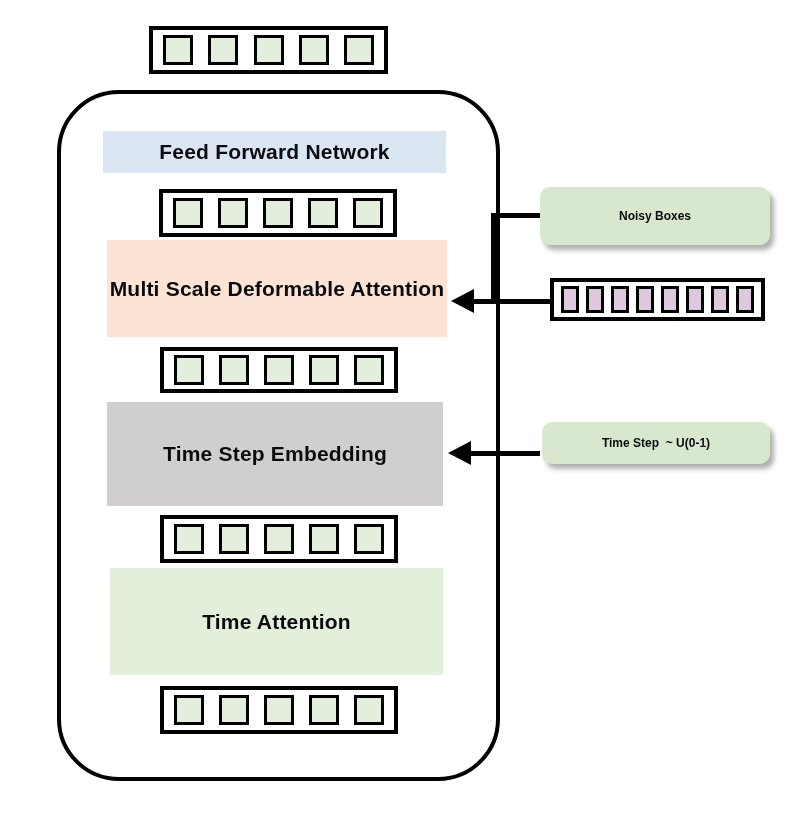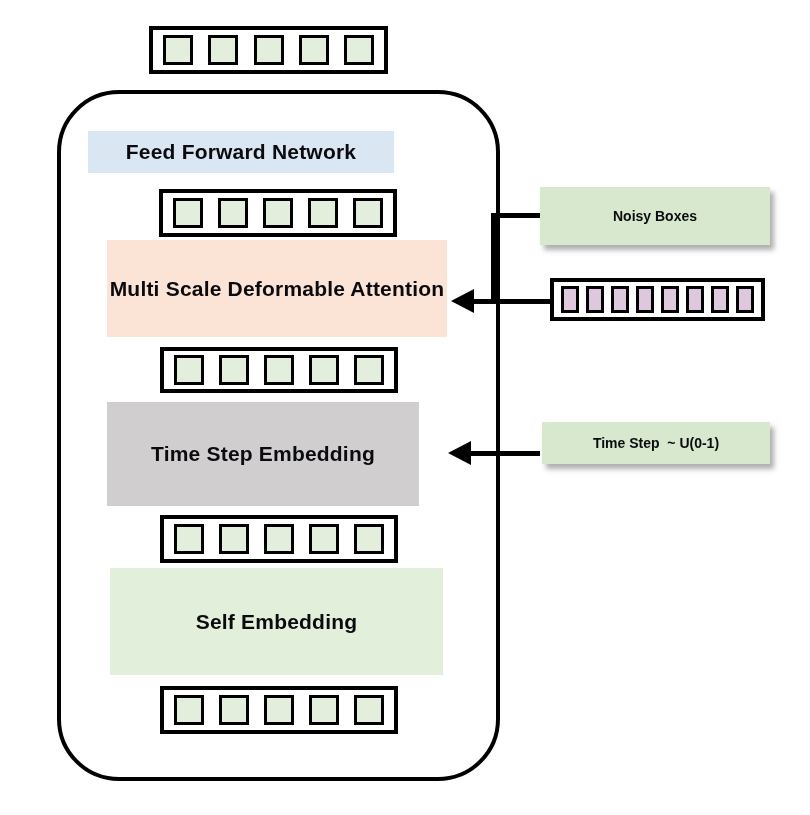--- a/index.html
+++ b/index.html
@@ -21,46 +21,46 @@
     z-index:1;
   }
 
   
   .op-block{
     display:flex;align-items:center;justify-content:center;
     font-weight:bold;font-size:21px;color:#0b0b0f;
     letter-spacing:0.2px;
     z-index:2;text-align:center;
   }
-  .ffn {left:88px;top:131px;width:306px;height:42px;background:#dae7f3;}
+  .ffn {left:103px;top:131px;width:343px;height:42px;background:#dae7f3;}
   .msda{left:107px;top:240px;width:340px;height:97px;background:#fbe3d5;}
-  .tse {left:107px;top:402px;width:312px;height:104px;background:#d0cece;}
+  .tse {left:107px;top:402px;width:336px;height:104px;background:#d0cece;}
   .sa  {left:110px;top:568px;width:333px;height:107px;background:#e2efda;}
 
   
   .token-row{
     background:#fff;border:4px solid #000;
     display:flex;align-items:center;justify-content:space-between;
     padding:0 10px;z-index:2;
   }
   .token-row .cell{
     width:30px;height:30px;box-sizing:border-box;
     border:3.5px solid #000;background:#e3efdc;
   }
   .row-top {left:149px;top:26px;width:239px;height:48px;}
   .row-1{left:159px;top:189px;width:238px;height:48px;}
   .row-2{left:160px;top:347px;width:238px;height:46px;}
   .row-3{left:160px;top:515px;width:238px;height:48px;}
   .row-4{left:160px;top:686px;width:238px;height:48px;}
 
   
   .callout{
-    background:#d7e8ce;border-radius:0;
+    background:#d7e8ce;border-radius:10px;
     display:flex;align-items:center;justify-content:center;
-    font-weight:bold;font-size:14px;color:#0b0b0f;
+    font-weight:bold;font-size:12px;color:#0b0b0f;
     box-shadow:4px 5px 5px rgba(110,110,110,0.55);
     z-index:4;text-align:left;
   }
   .noisy-label{left:540px;top:187px;width:230px;height:58px;}
   .time-label {left:542px;top:422px;width:228px;height:42px;}
 
   
   .noisy-row{
     left:550px;top:278px;width:215px;height:43px;
     background:#fff;border:4.5px solid #000;
@@ -123,21 +123,21 @@
 <div class="abs op-block tse">Time Step Embedding</div>
 
 <div class="abs token-row row-3">
     <div class="cell"></div>
     <div class="cell"></div>
     <div class="cell"></div>
     <div class="cell"></div>
     <div class="cell"></div>
   </div>
 
-<div class="abs op-block sa">Self Embedding</div>
+<div class="abs op-block sa">Time Attention</div>
 
 <div class="abs token-row row-4">
     <div class="cell"></div>
     <div class="cell"></div>
     <div class="cell"></div>
     <div class="cell"></div>
     <div class="cell"></div>
   </div>
 
 <div class="abs callout noisy-label">Noisy Boxes</div>

